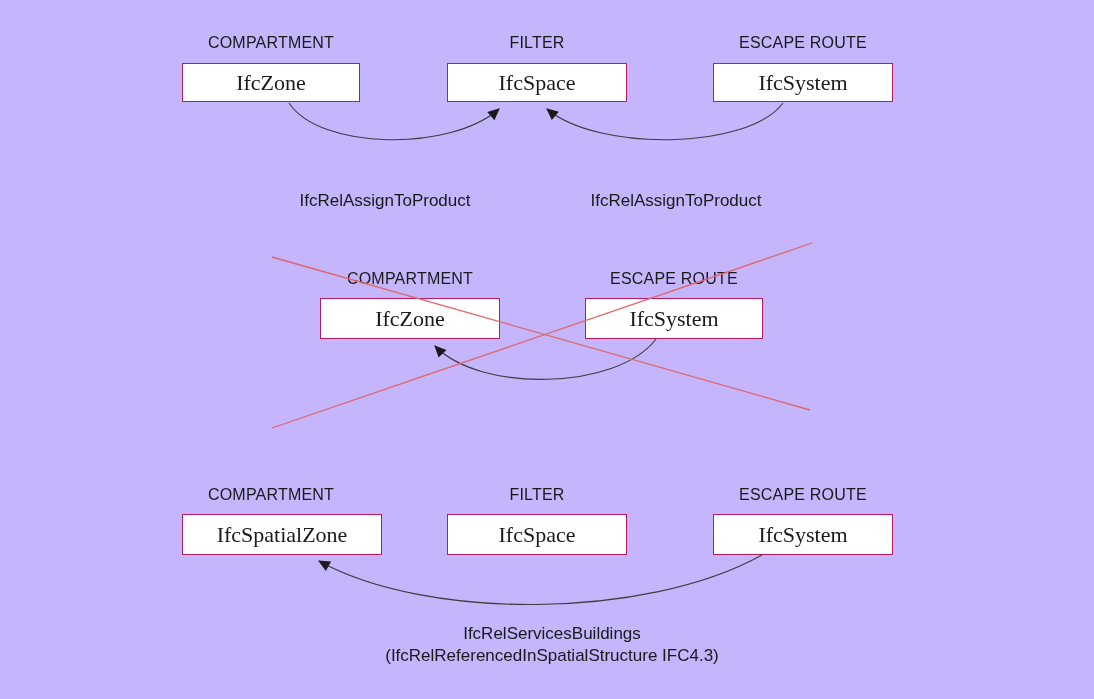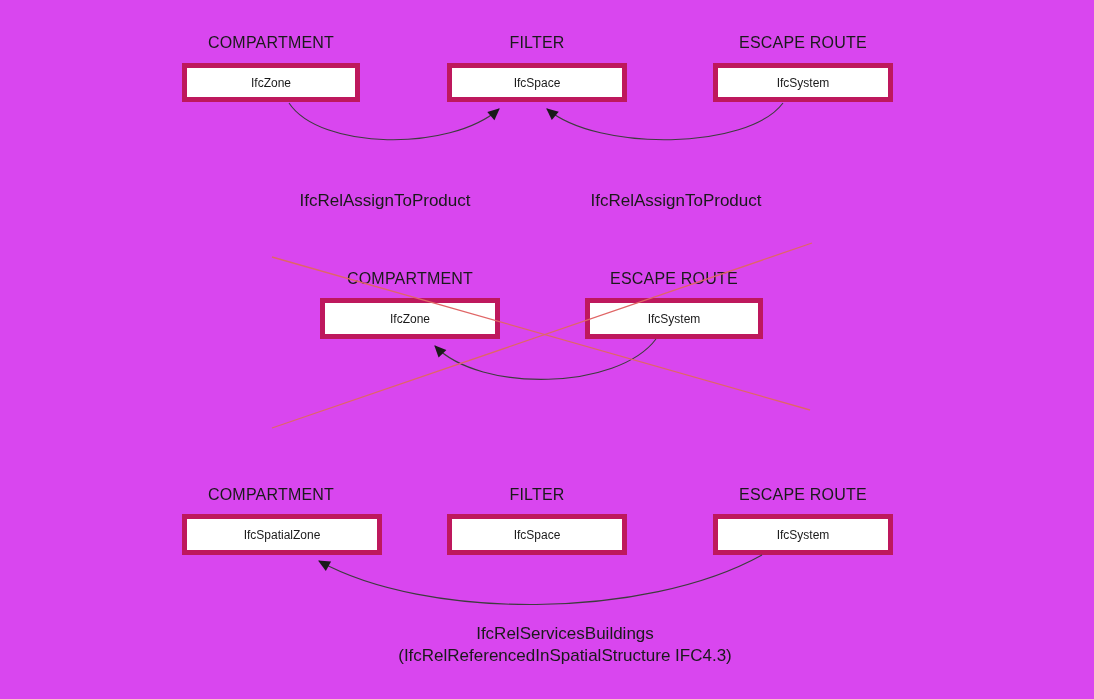--- a/index.html
+++ b/index.html
@@ -4,42 +4,43 @@
 <style>
   html, body {
     margin: 0;
     padding: 0;
     background: #ffffff;
   }
   .canvas {
     position: relative;
     width: 1094px;
     height: 699px;
-    background: #d946ef;
+    background: #c4b5fd;
     font-family: "Liberation Sans", "DejaVu Sans", sans-serif;
     color: #1a1a1a;
     overflow: hidden;
   }
   .role-label {
     position: absolute;
     text-align: center;
     font-size: 16px;
     letter-spacing: 0.2px;
     white-space: nowrap;
   }
   .entity-box {
     position: absolute;
     height: 39px;
-    border: 5px solid #be185d;
+    border: 1px solid #be185d;
     background: #ffffff;
     display: flex;
     align-items: center;
     justify-content: center;
-    font-size: 12px;
+    font-size: 22px;
     box-sizing: border-box;
+    font-family: Liberation Serif, serif;
   }
   .rel-label {
     position: absolute;
     text-align: center;
     font-size: 17px;
     white-space: nowrap;
     margin-top: 20px;
   }
   .rel-label-2line {
     position: absolute;
@@ -61,21 +62,21 @@
   #m-sys-h    { left: 585px; top: 270px; width: 178px; }
   #m-zone-b   { left: 320px; top: 298px; width: 180px; height: 41px; }
   #m-sys-b    { left: 585px; top: 298px; width: 178px; height: 41px; }
   
   #b-zone-h   { left: 182px; top: 486px; width: 178px; }
   #b-space-h  { left: 447px; top: 486px; width: 180px; }
   #b-sys-h    { left: 713px; top: 486px; width: 180px; }
   #b-zone-b   { left: 182px; top: 514px; width: 200px; height: 41px; }
   #b-space-b  { left: 447px; top: 514px; width: 180px; height: 41px; }
   #b-sys-b    { left: 713px; top: 514px; width: 180px; height: 41px; }
-  #b-rel      { left: 365px; top: 623px; width: 400px; }
+  #b-rel      { left: 352px; top: 623px; width: 400px; }
   .overlay {
     position: absolute;
     left: 0;
     top: 0;
     width: 1094px;
     height: 699px;
     pointer-events: none;
   }
 </style>
 </head>

